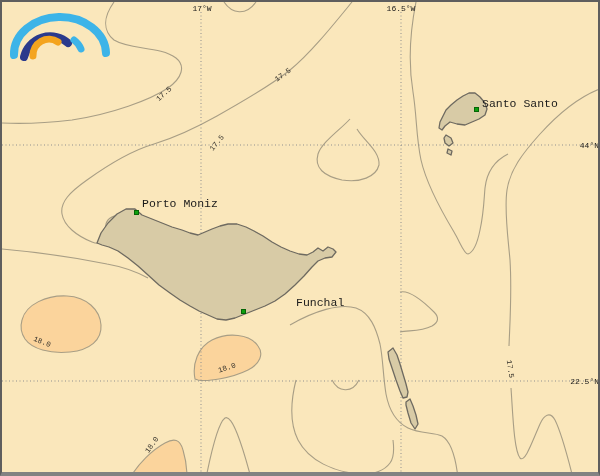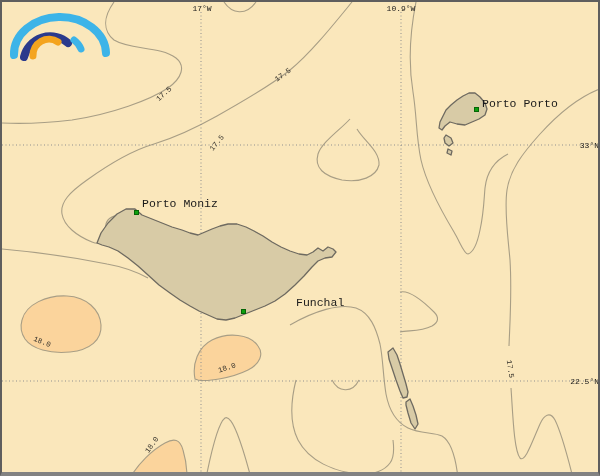--- a/index.html
+++ b/index.html
@@ -63,30 +63,30 @@
     <g>
       <path class="logo-arc" id="logo-outer" stroke-width="8" d="M 12,53 A 46,37 0 0 1 104,51" style="stroke: rgb(61, 180, 232);"></path>
       <path class="logo-arc" id="logo-middle" stroke-width="8" d="M 22,55 A 27,27 0 0 1 66,41" style="stroke: rgb(43, 58, 140);"></path>
       <path class="logo-arc" id="logo-inner" stroke-width="7" d="M 31,54 A 16,16 0 0 1 56,40" style="stroke: rgb(244, 164, 30);"></path>
       <path class="logo-arc" id="logo-stub" stroke-width="7" d="M 72,38 A 21,21 0 0 1 79,47" style="stroke: rgb(61, 180, 232);"></path>
     </g>
   </svg>
 
   <div id="label-layer">
       <div class="grid-label" style="left: 200px; top: 2px; transform: translateX(-50%);">17°W</div>
-      <div class="grid-label" style="left: 399px; top: 2px; transform: translateX(-50%);">10.9°W</div>
-      <div class="grid-label" style="left: 597px; top: 143px; transform: translate(-100%, -50%);">33°N</div>
+      <div class="grid-label" style="left: 399px; top: 2px; transform: translateX(-50%);">16.5°W</div>
+      <div class="grid-label" style="left: 597px; top: 143px; transform: translate(-100%, -50%);">44°N</div>
       <div class="grid-label" style="left: 597px; top: 379px; transform: translate(-100%, -50%);">22.5°N</div>
       <div class="contour-label" style="left: 162px; top: 92px; transform: translate(-50%, -50%) rotate(-42deg);">17.5</div>
       <div class="contour-label" style="left: 281px; top: 73px; transform: translate(-50%, -50%) rotate(-35deg);">17.5</div>
       <div class="contour-label" style="left: 215px; top: 141px; transform: translate(-50%, -50%) rotate(-50deg);">17.5</div>
       <div class="contour-label" style="left: 508px; top: 367px; transform: translate(-50%, -50%) rotate(82deg);">17.5</div>
       <div class="contour-label" style="left: 40px; top: 340px; transform: translate(-50%, -50%) rotate(22deg);">18.0</div>
       <div class="contour-label" style="left: 225px; top: 366px; transform: translate(-50%, -50%) rotate(-18deg);">18.0</div>
       <div class="contour-label" style="left: 150px; top: 443px; transform: translate(-50%, -50%) rotate(-55deg);">18.0</div>
       <div class="place-marker" style="left: 132px; top: 208px;"></div>
       <div class="place-label" style="left: 140px; top: 195px;">Porto Moniz</div>
       <div class="place-marker" style="left: 239px; top: 307px;"></div>
       <div class="place-label" style="left: 246px; top: 294px; margin-left: 48px;">Funchal</div>
       <div class="place-marker" style="left: 472px; top: 105px;"></div>
-      <div class="place-label" style="left: 480px; top: 95px;">Porto Porto</div>
+      <div class="place-label" style="left: 480px; top: 95px;">Santo Santo</div>
     </div>
 </div>
 
 </body></html>

